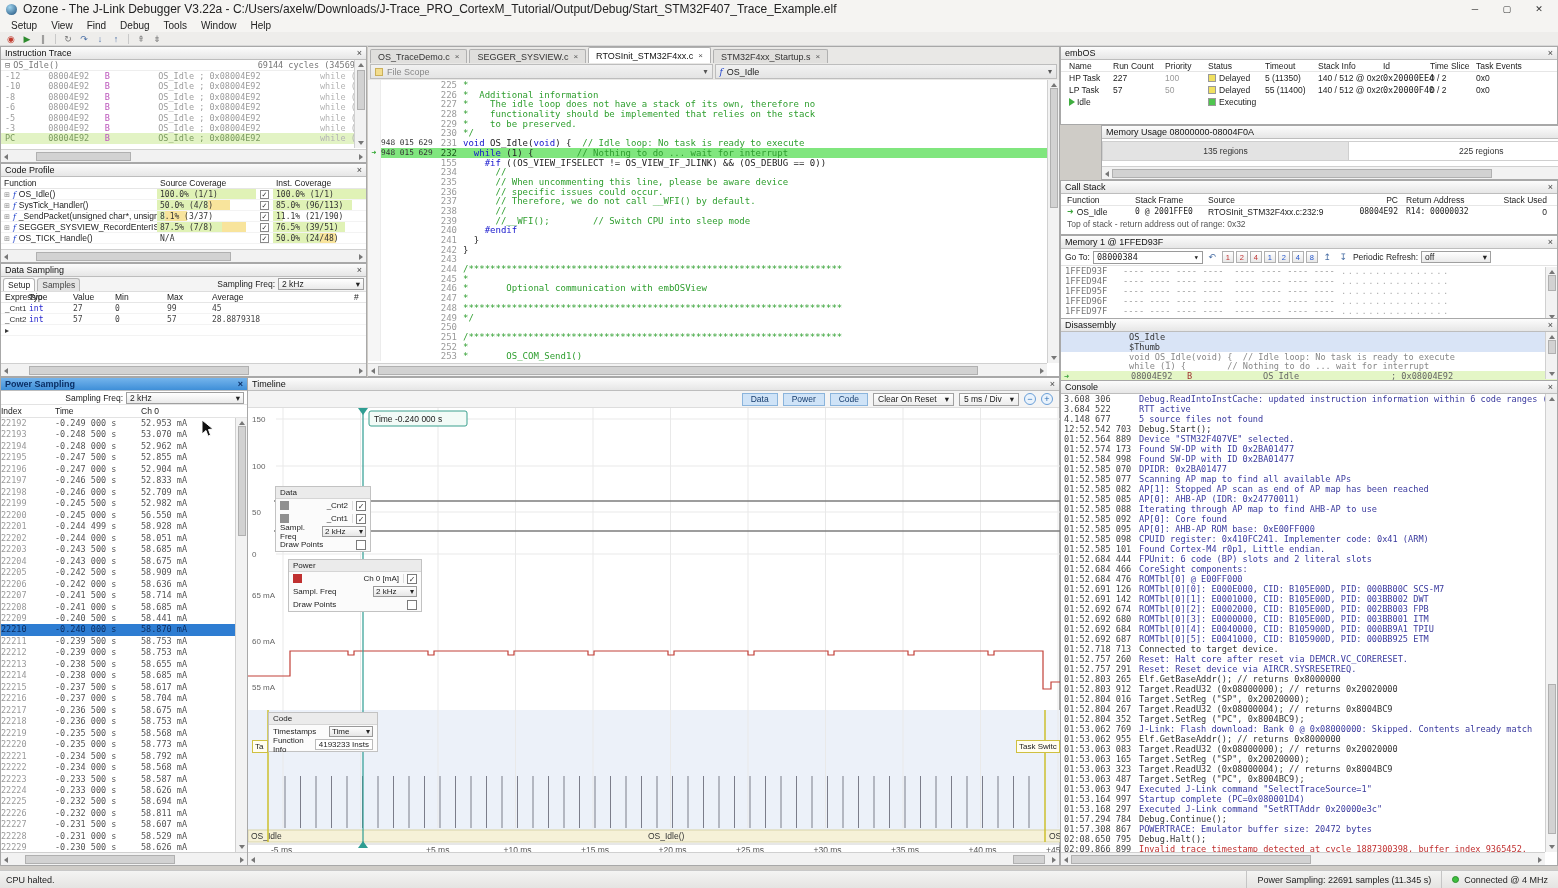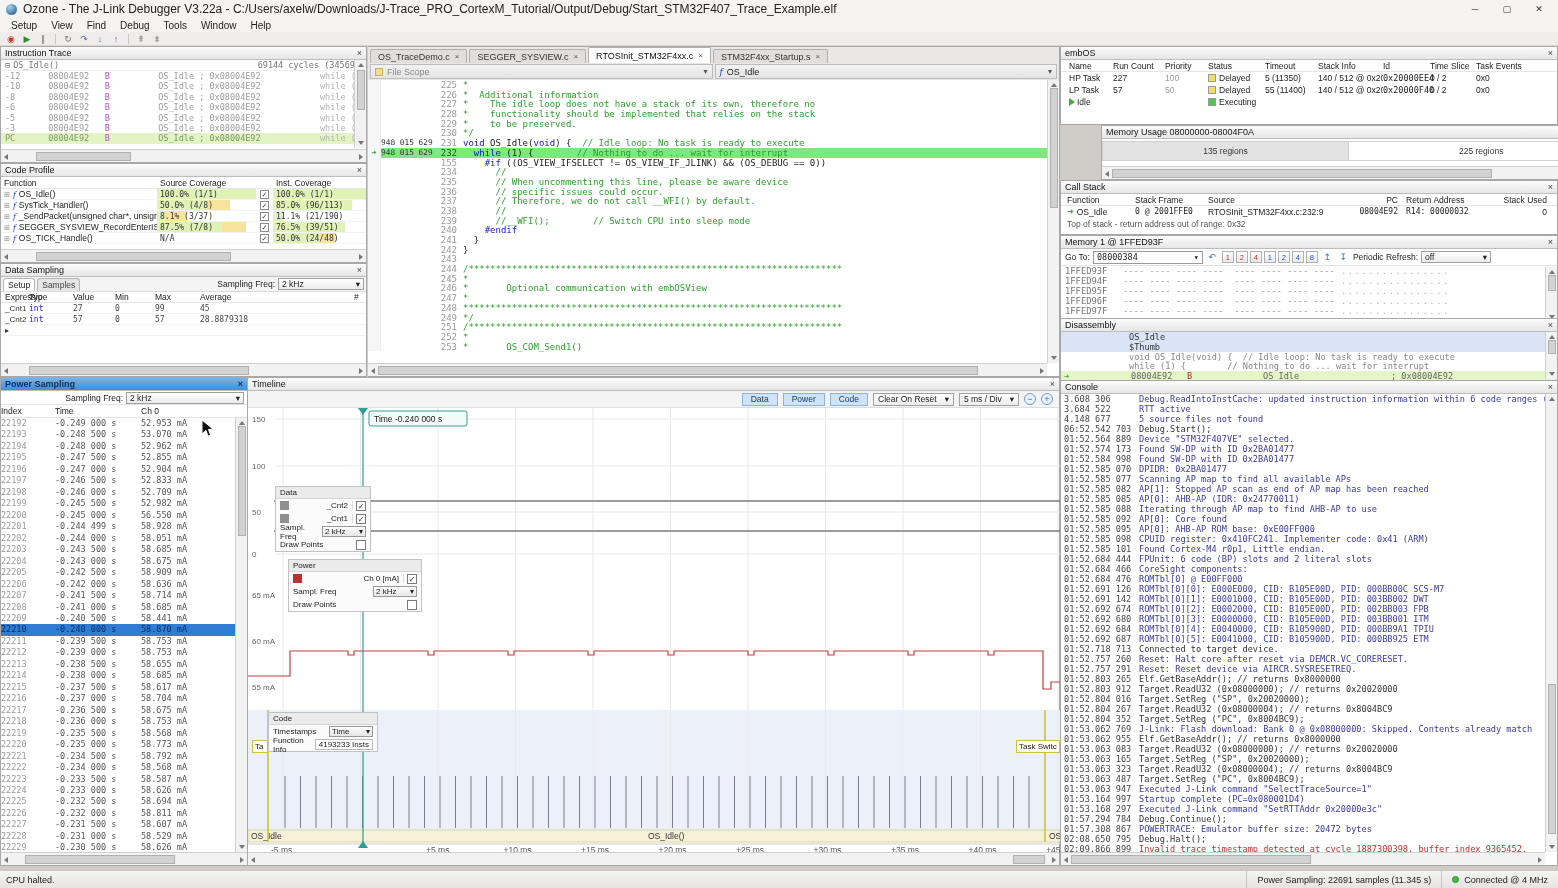--- a/index.html
+++ b/index.html
@@ -53,21 +53,21 @@
 .cbx{display:inline-block;width:9px;height:9px;border:1px solid #8a8a8a;background:#fff;font-size:7px;line-height:8px;color:#333;text-align:center;vertical-align:middle}
 
 .tabsrow{display:flex;align-items:center;height:15px;border-bottom:1px solid #ddd;background:#f4f4f4;padding:0 2px;font-size:8.5px}
 .stab{border:1px solid #b5b5b5;border-bottom:none;background:#fff;padding:0 4px;height:13px;line-height:12px;border-radius:3px 3px 0 0;margin-right:2px}
 .stab.off{background:#e4e4e4;color:#444}
 .freqlab{font-size:8.5px;color:#222;margin-left:auto;margin-right:3px}
 .dd{border:1px solid #a0a0a0;background:linear-gradient(#fff,#eaeaea);height:12px;display:inline-flex;align-items:center;justify-content:space-between;font-size:8.5px;padding:0 3px;gap:4px}
 .ds-h,.ds-r{display:flex;height:11px;line-height:11px;font-size:8.5px}
 .ds-h{border-bottom:1px solid #e6e6e6;color:#222}
 .ds-r{border-bottom:1px solid #f3f3f3;font-family:"DejaVu Sans Mono",monospace;font-size:8px;color:#444}
-.ds-e{width:28px;padding-left:4px}.ds-ty{width:44px}.ds-v{width:42px}.ds-mi{width:40px}.ds-ma{width:45px}.ds-av{flex:1}.ds-n{width:12px}
+.ds-e{width:28px;padding-left:4px}.ds-ty{width:44px}.ds-v{width:42px}.ds-mi{width:52px}.ds-ma{width:45px}.ds-av{flex:1}.ds-n{width:12px}
 .ds-r .ds-ty{color:#2222cc}
 .ds-r .ds-e{font-family:"Liberation Sans",sans-serif;color:#333}
 
 .ps-h{display:flex;height:13px;line-height:13px;font-size:8.5px;border-bottom:1px solid #e3e3e3}
 .ps-r{display:flex;height:11.47px;line-height:11.6px;font:8.5px "DejaVu Sans Mono",monospace;color:#555}
 .ps-i{width:54px;color:#999}.ps-t{width:86px}.ps-c{flex:1}
 .ps-r.sel{background:#2e7dd2;color:#0c2c5e}
 .ps-r.sel .ps-i{color:#0c2c5e}
 
 #tabbar{position:absolute;left:0;top:0;right:0;height:16px;background:#e9e8e6;display:flex;align-items:flex-end;padding-left:2px}
@@ -610,20 +610,21 @@
       <div class="ed-line"><span class="ed-bp"></span><span class="ed-ts mono"></span><span class="ed-n">240</span><span class="ed-c"><span class="pl">    </span><span class="dr">#endif</span></span></div>
       <div class="ed-line"><span class="ed-bp"></span><span class="ed-ts mono"></span><span class="ed-n">241</span><span class="ed-c"><span class="pl">  }</span></span></div>
       <div class="ed-line"><span class="ed-bp"></span><span class="ed-ts mono"></span><span class="ed-n">242</span><span class="ed-c"><span class="pl">}</span></span></div>
       <div class="ed-line"><span class="ed-bp"></span><span class="ed-ts mono"></span><span class="ed-n">243</span><span class="ed-c"></span></div>
       <div class="ed-line"><span class="ed-bp"></span><span class="ed-ts mono"></span><span class="ed-n">244</span><span class="ed-c"><span class="cm">/*********************************************************************</span></span></div>
       <div class="ed-line"><span class="ed-bp"></span><span class="ed-ts mono"></span><span class="ed-n">245</span><span class="ed-c"><span class="cm">*</span></span></div>
       <div class="ed-line"><span class="ed-bp"></span><span class="ed-ts mono"></span><span class="ed-n">246</span><span class="ed-c"><span class="cm">*       Optional communication with embOSView</span></span></div>
       <div class="ed-line"><span class="ed-bp"></span><span class="ed-ts mono"></span><span class="ed-n">247</span><span class="ed-c"><span class="cm">*</span></span></div>
       <div class="ed-line"><span class="ed-bp"></span><span class="ed-ts mono"></span><span class="ed-n">248</span><span class="ed-c"><span class="cm">**********************************************************************</span></span></div>
       <div class="ed-line"><span class="ed-bp"></span><span class="ed-ts mono"></span><span class="ed-n">249</span><span class="ed-c"><span class="cm">*/</span></span></div>
+      <div class="ed-line"><span class="ed-bp"></span><span class="ed-ts mono"></span><span class="ed-n">250</span><span class="ed-c"></span></div>
       <div class="ed-line"><span class="ed-bp"></span><span class="ed-ts mono"></span><span class="ed-n">251</span><span class="ed-c"><span class="cm">/*********************************************************************</span></span></div>
       <div class="ed-line"><span class="ed-bp"></span><span class="ed-ts mono"></span><span class="ed-n">252</span><span class="ed-c"><span class="cm">*</span></span></div>
       <div class="ed-line"><span class="ed-bp"></span><span class="ed-ts mono"></span><span class="ed-n">253</span><span class="ed-c"><span class="cm">*       OS_COM_Send1()</span></span></div>
     </div>
   <div class="vscroll" style="right:0;top:33px;bottom:13px">
       <span class="tri tri-u"></span>
       <span class="tri tri-d"></span>
       <span class="vthumb" style="top:8px;height:120px"></span>
     </div>
   <div class="hscroll" style="bottom:0;right:12px">
@@ -1005,21 +1006,21 @@
 <div class="panel" style="left:1060px;top:380px;width:498px;height:486px">
   <div class="phead">
     <span>Console</span>
       <span class="sp"></span>
     <span class="closex">×</span>
   </div>
   <div id="cs-rows" style="position:absolute;top:13px;left:0;right:12px;bottom:13px;overflow:hidden">
       <div class="cs-line"><span class="cs-t">3.608 306</span><span class="cs-s">Debug.ReadIntoInstCache: updated instruction information within 6 code ranges (0x080000</span></div>
       <div class="cs-line"><span class="cs-t">3.684 522</span><span class="cs-s">RTT active</span></div>
       <div class="cs-line"><span class="cs-t">4.148 677</span><span class="cs-s">5 source files not found</span></div>
-      <div class="cs-line dark"><span class="cs-t">06:52.542 703</span><span class="cs-s">Debug.Start();</span></div>
+      <div class="cs-line dark"><span class="cs-t">12:52.542 703</span><span class="cs-s">Debug.Start();</span></div>
       <div class="cs-line"><span class="cs-t">01:52.564 889</span><span class="cs-s">Device "STM32F407VE" selected.</span></div>
       <div class="cs-line"><span class="cs-t">01:52.574 173</span><span class="cs-s">Found SW-DP with ID 0x2BA01477</span></div>
       <div class="cs-line"><span class="cs-t">01:52.584 998</span><span class="cs-s">Found SW-DP with ID 0x2BA01477</span></div>
       <div class="cs-line"><span class="cs-t">01:52.585 070</span><span class="cs-s">DPIDR: 0x2BA01477</span></div>
       <div class="cs-line"><span class="cs-t">01:52.585 077</span><span class="cs-s">Scanning AP map to find all available APs</span></div>
       <div class="cs-line"><span class="cs-t">01:52.585 082</span><span class="cs-s">AP[1]: Stopped AP scan as end of AP map has been reached</span></div>
       <div class="cs-line"><span class="cs-t">01:52.585 085</span><span class="cs-s">AP[0]: AHB-AP (IDR: 0x24770011)</span></div>
       <div class="cs-line"><span class="cs-t">01:52.585 088</span><span class="cs-s">Iterating through AP map to find AHB-AP to use</span></div>
       <div class="cs-line"><span class="cs-t">01:52.585 092</span><span class="cs-s">AP[0]: Core found</span></div>
       <div class="cs-line"><span class="cs-t">01:52.585 095</span><span class="cs-s">AP[0]: AHB-AP ROM base: 0xE00FF000</span></div>

